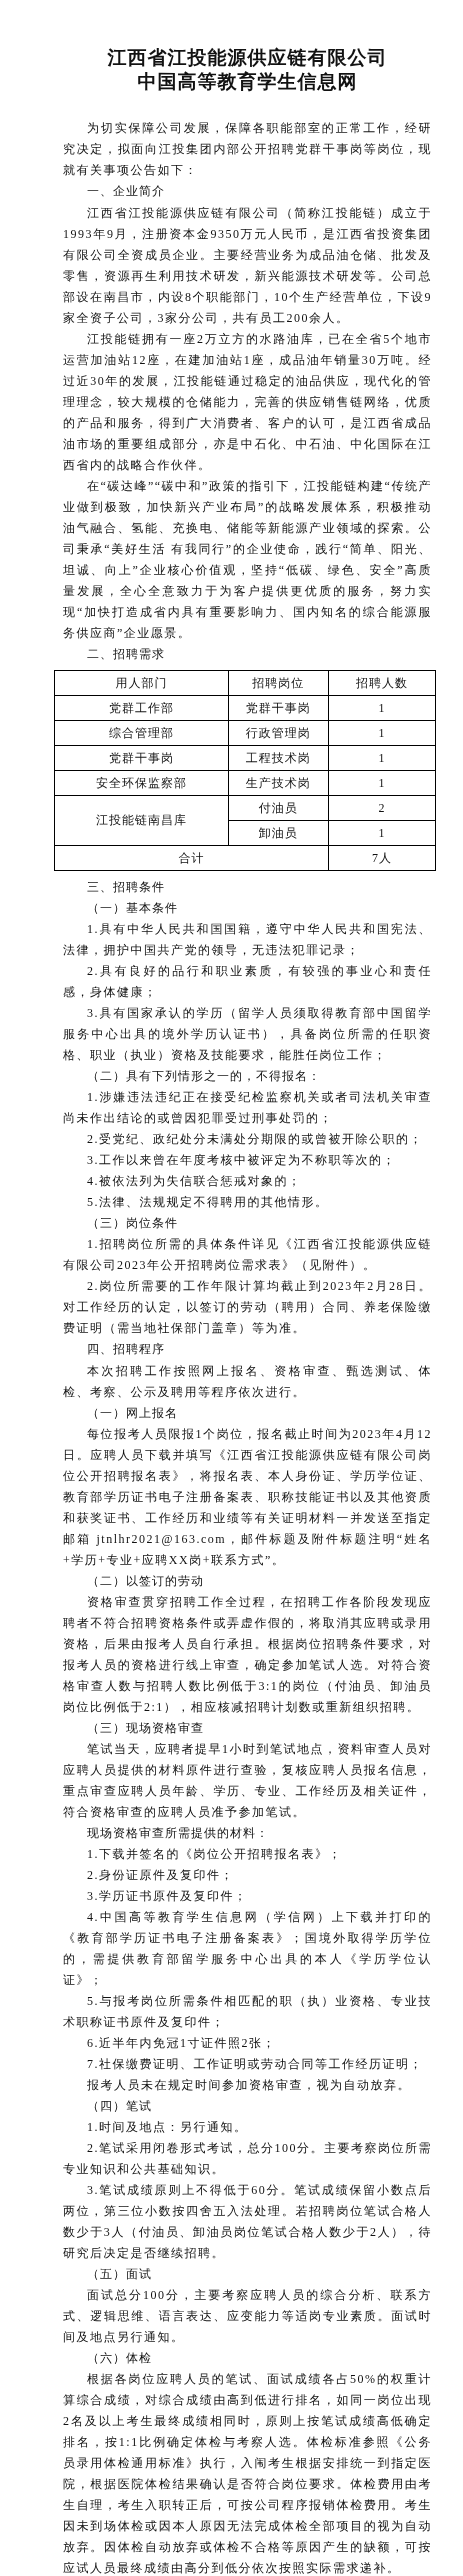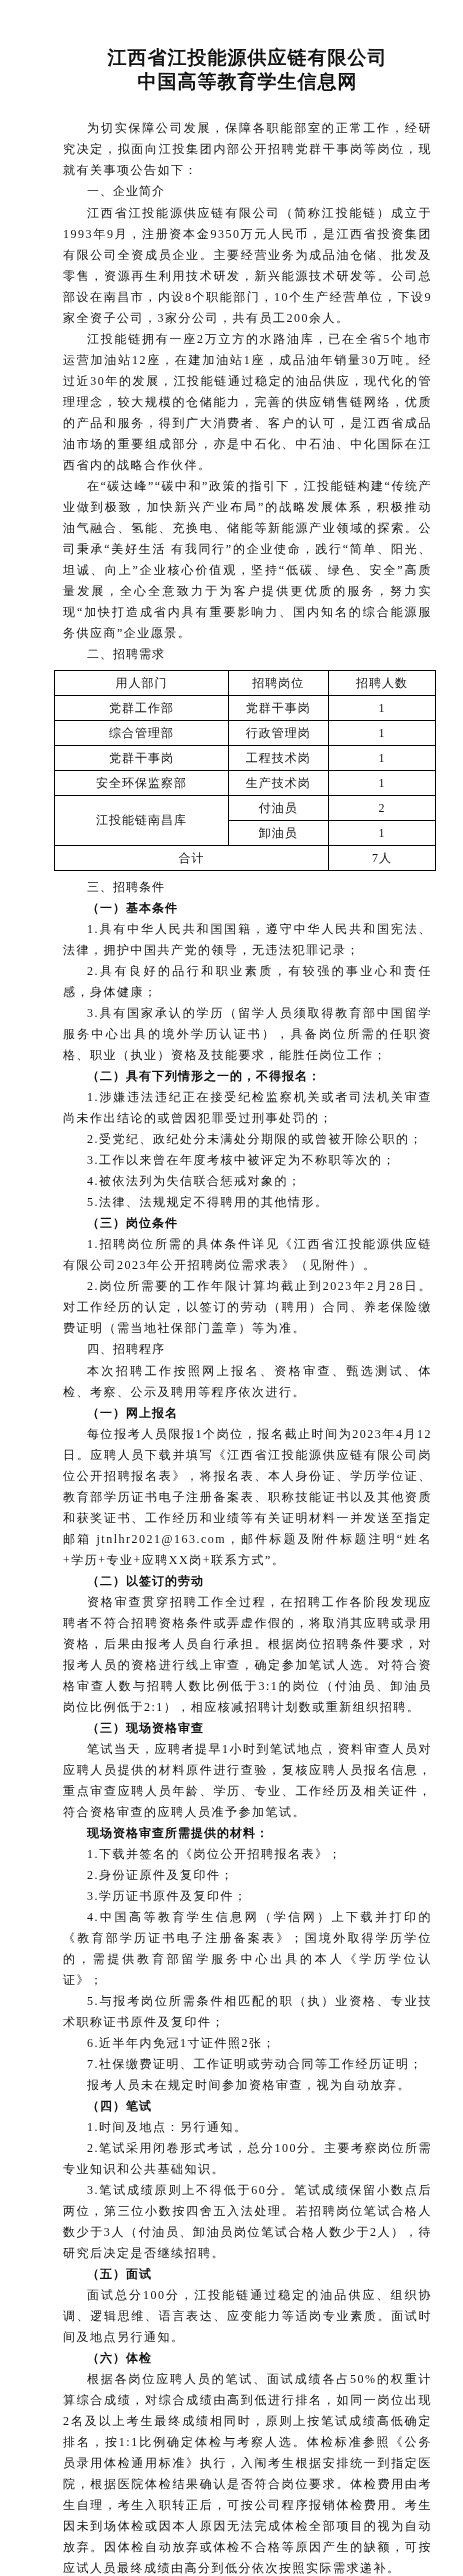--- a/index.html
+++ b/index.html
@@ -37,21 +37,21 @@
     letter-spacing:1px;
     font-weight:normal;
     text-indent:2em;
     font-family:"Liberation Sans","DejaVu Sans",sans-serif;
   }
   p.h2{
     margin:0;
     font-size:12px;
     line-height:21px;
     letter-spacing:1px;
-    font-weight:bold;
+    font-weight:normal;
     text-indent:2em;
   }
   table.recruit{
     border-collapse:collapse;
     width:382px;
     margin:5.2px 0 5.2px -8.8px;
     table-layout:fixed;
   }
   table.recruit td{
     border:1px solid #000;
@@ -158,18 +158,18 @@
   <p class="item">4.中国高等教育学生信息网（学信网）上下载并打印的《教育部学历证书电子注册备案表》；国境外取得学历学位的，需提供教育部留学服务中心出具的本人《学历学位认证》；</p>
   <p class="item">5.与报考岗位所需条件相匹配的职（执）业资格、专业技术职称证书原件及复印件；</p>
   <p class="item">6.近半年内免冠1寸证件照2张；</p>
   <p class="item">7.社保缴费证明、工作证明或劳动合同等工作经历证明；</p>
   <p class="body">报考人员未在规定时间参加资格审查，视为自动放弃。</p>
   <p class="h2">（四）笔试</p>
   <p class="item">1.时间及地点：另行通知。</p>
   <p class="item">2.笔试采用闭卷形式考试，总分100分。主要考察岗位所需专业知识和公共基础知识。</p>
   <p class="item">3.笔试成绩原则上不得低于60分。笔试成绩保留小数点后两位，第三位小数按四舍五入法处理。若招聘岗位笔试合格人数少于3人（付油员、卸油员岗位笔试合格人数少于2人），待研究后决定是否继续招聘。</p>
   <p class="h2">（五）面试</p>
-  <p class="body">面试总分100分，江投能链通过稳定的油品供应、组织协调、逻辑思维、语言表达、应变能力等适岗专业素质。面试时间及地点另行通知。</p>
+  <p class="body">面试总分100分，主要考察应聘人员的综合分析、联系方式、逻辑思维、语言表达、应变能力等适岗专业素质。面试时间及地点另行通知。</p>
   <p class="h2">（六）体检</p>
   <p class="body">根据各岗位应聘人员的笔试、面试成绩各占50%的权重计算综合成绩，对综合成绩由高到低进行排名，如同一岗位出现2名及以上考生最终成绩相同时，原则上按笔试成绩高低确定排名，按1:1比例确定体检与考察人选。体检标准参照《公务员录用体检通用标准》执行，入闱考生根据安排统一到指定医院，根据医院体检结果确认是否符合岗位要求。体检费用由考生自理，考生入职转正后，可按公司程序报销体检费用。考生因未到场体检或因本人原因无法完成体检全部项目的视为自动放弃。因体检自动放弃或体检不合格等原因产生的缺额，可按应试人员最终成绩由高分到低分依次按照实际需求递补。</p>
 
 </div>
 
 
 </body></html>

